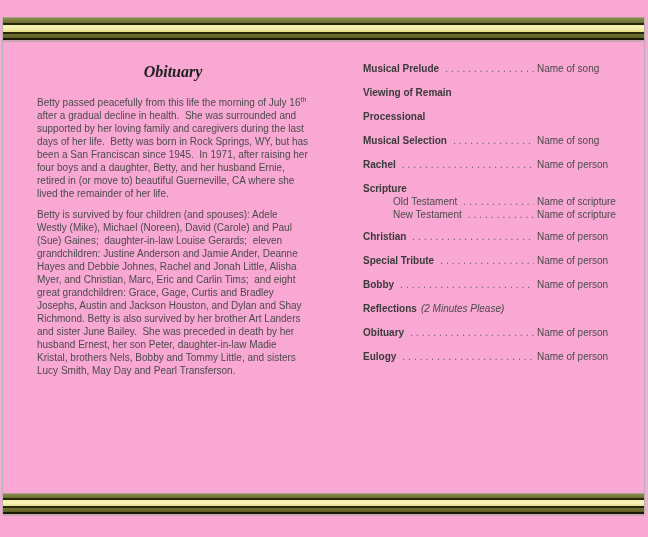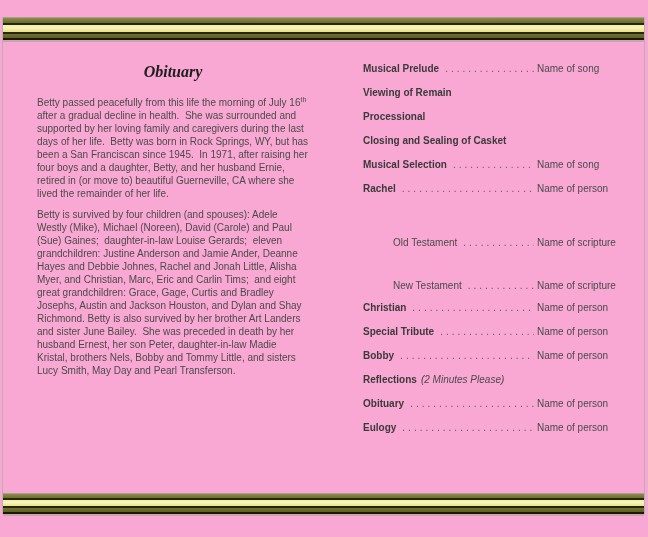--- a/index.html
+++ b/index.html
@@ -74,21 +74,21 @@
     line-height: 13px;
   }
   .col-right .section-title { margin-bottom: 24px; }
   .prow {
     display: flex;
     align-items: flex-end;
     margin-bottom: 11px;
     color: #4a4a4a;
   }
   .plabel { font-weight: bold; color: #3a3a3a; white-space: nowrap; }
-  .sub .plabel { font-weight: normal; color: #4a4a4a; padding-left: 30px; margin-top: 30px; }
+  .sub .plabel { font-weight: normal; color: #4a4a4a; padding-left: 30px; }
   .leader {
     flex: 1 1 auto;
     overflow: hidden;
     white-space: nowrap;
     letter-spacing: 3px;
     color: #5c5c5c;
     margin: 0 3px 0 6px;
   }
   .pval { flex: 0 0 104px; white-space: nowrap; color: #4a4a4a; }
   .no-gap { margin-bottom: 0; }
@@ -119,36 +119,36 @@
     </div>
 
     <div class="prow">
       <span class="plabel">Viewing of Remain</span>
     </div>
 
     <div class="prow">
       <span class="plabel">Processional</span>
     </div>
 
-    <div class="prow">
-      <span class="plabel">Closing and Sealing of Casket</span>
-    </div>
 
     <div class="prow">
       <span class="plabel">Musical Selection</span>
       <span class="leader">................................................................................</span>
       <span class="pval">Name of song</span>
     </div>
 
     <div class="prow">
       <span class="plabel">Rachel</span>
       <span class="leader">................................................................................</span>
       <span class="pval">Name of person</span>
     </div>
 
+    <div class="prow no-gap">
+      <span class="plabel">Scripture</span>
+    </div>
 
     <div class="prow sub no-gap">
       <span class="plabel">Old Testament</span>
       <span class="leader">................................................................................</span>
       <span class="pval">Name of scripture</span>
     </div>
 
     <div class="prow sub gap-sm">
       <span class="plabel">New Testament</span>
       <span class="leader">................................................................................</span>

